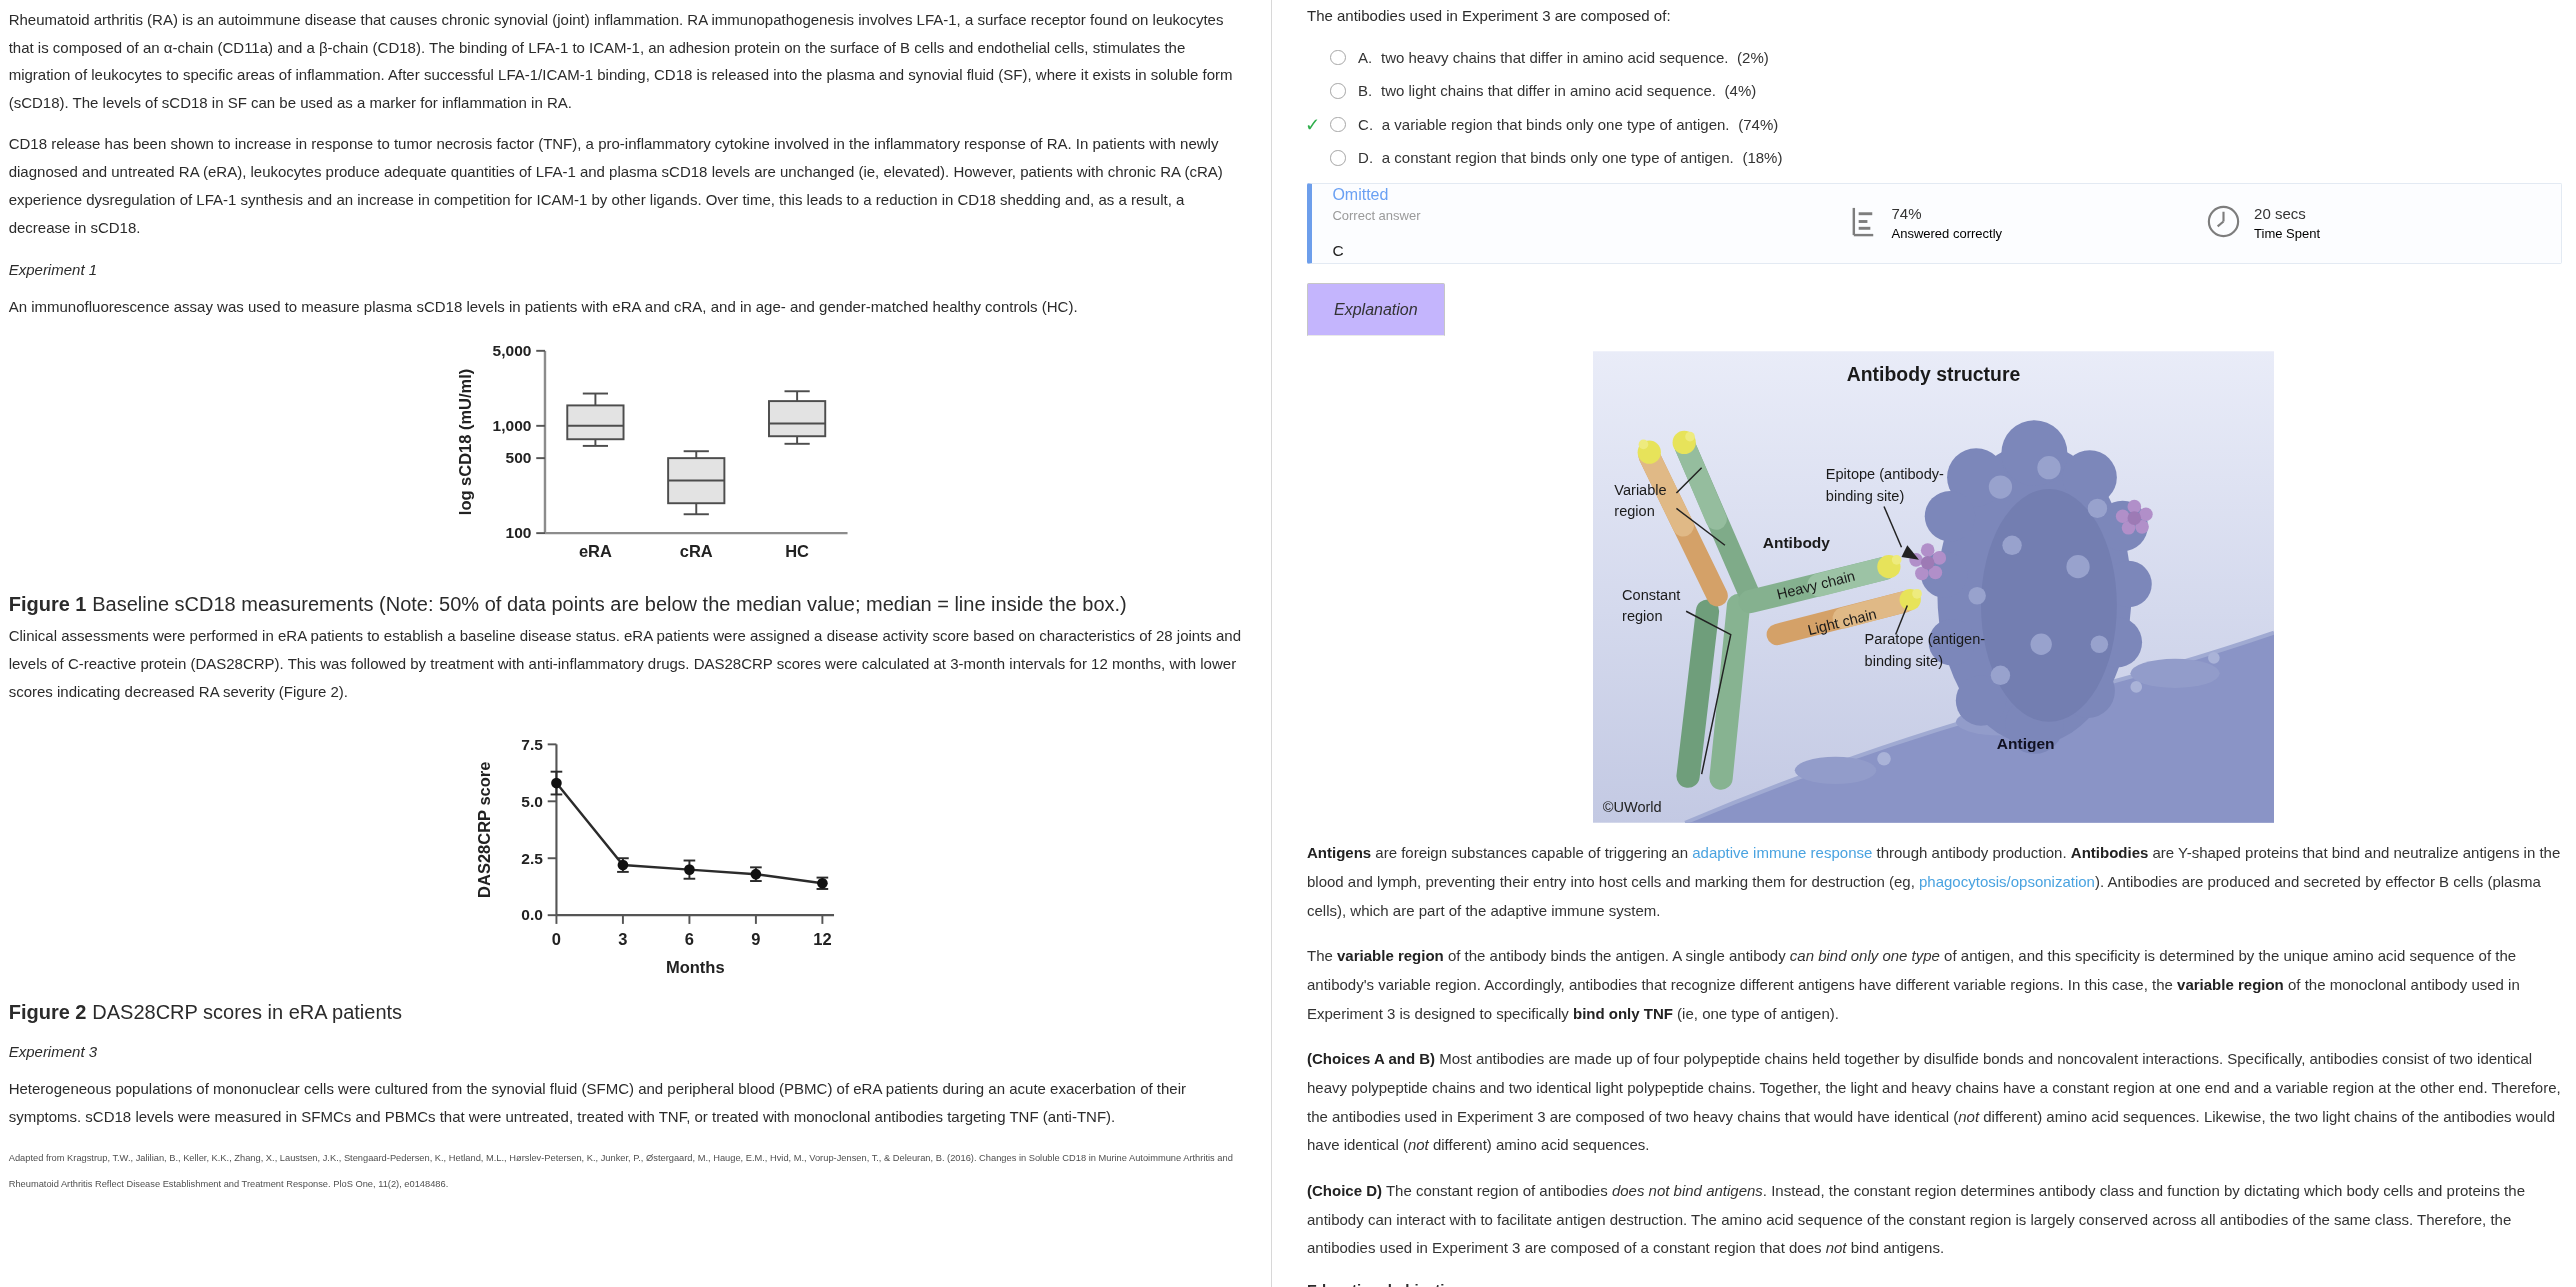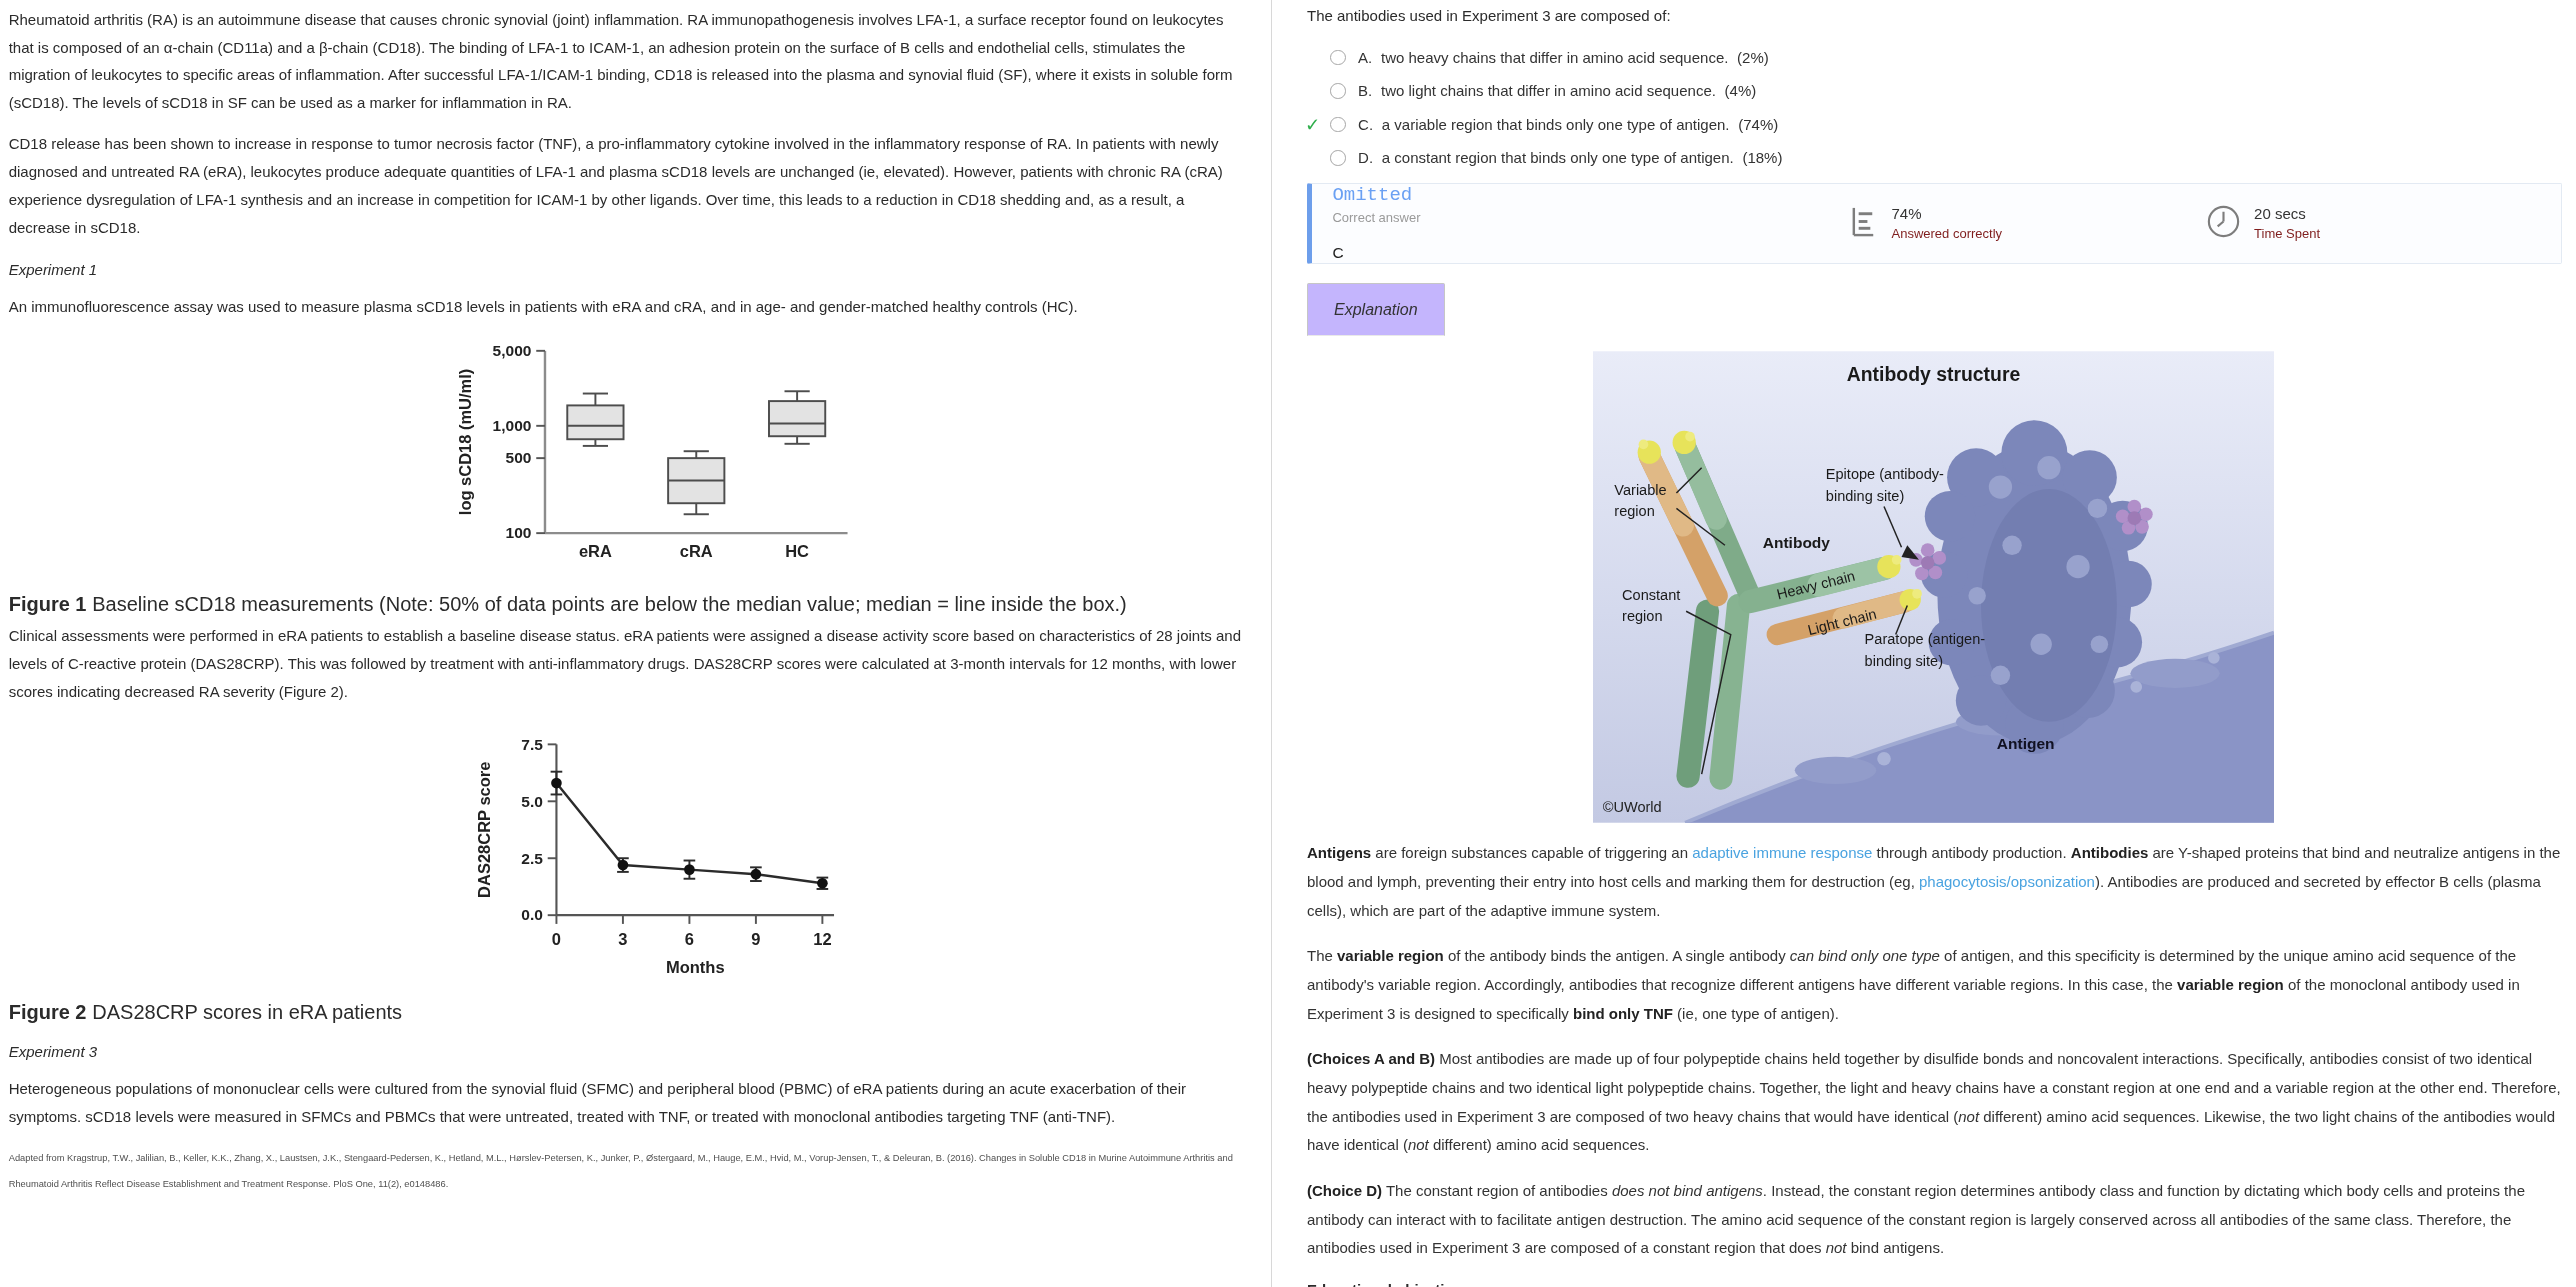--- a/index.html
+++ b/index.html
@@ -20,27 +20,27 @@
   .question-stem { font-size:15px; margin:1.9px 0 25px; }
   .choices { margin:0 0 0 23px; }
   .choice { display:flex; align-items:center; margin-bottom:16.5px; position:relative; font-size:15px; color:#333; }
   .radio { width:15.5px; height:15.5px; border:1px solid #a6a6a6; border-radius:50%; margin-right:12.6px; flex:none; background:#fff; }
   .choice .letter { margin-right:8.7px; }
   .choice .pct { margin-left:8.7px; }
   .check { position:absolute; left:-25px; top:-1.9px; color:#2fae4c; font-size:18.4px; font-weight:bold; }
 
   .stats-card { margin-top:15.5px; width:1255px; height:81px; background:#fcfdff; border:1px solid #e3eaf3; border-left:5.8px solid #6d9eeb; border-radius:1.9px; display:flex; align-items:center; padding:7.8px 0 7.8px 20.4px; }
   .stats-col1 { width:516px; }
-  .omitted { color:#6aa0f3; font-size:19px; margin-bottom:3.9px;font-family:Liberation Mono, monospace; }
+  .omitted { color:#6aa0f3; font-size:16px; margin-bottom:3.9px; }
   .ca-label { color:#9a9a9a; font-size:13px; margin-bottom:19px; }
   .ca-value { color:#222; font-size:15.5px; }
   .stats-col { display:flex; align-items:center; width:357px; }
   .stat-icon { margin-right:10.7px; flex:none; }
   .stat-line1 { font-size:15px; color:#333; margin-bottom:3.9px; }
-  .stat-line2 { font-size:13px; color:#7f1d1d; }
+  .stat-line2 { font-size:13px; color:#000000; }
 
   .tab-row { margin-top:19.4px; }
   .tab { display:inline-flex; align-items:center; height:53px; padding:0 26px; border:1px solid #c6c6c6; border-bottom:1px solid #e9e9e9; border-radius:1.9px 1.9px 0 0; background:#c4b5fd; font-size:16px; color:#333;font-style:italic; }
 
   .ab-figure { margin:14.6px 0 0 286px; width:782px; height:472px; }
 
   .expl-section p.expl { font-size:15px; line-height:1.92; margin:16.5px 0 0; width:1260px; color:#333; }
   .expl b { color:#222; }
   .link { color:#4aa3e0; }
   .edu-heading { font-size:15px; font-weight:bold; margin:17.5px 0 0; }

